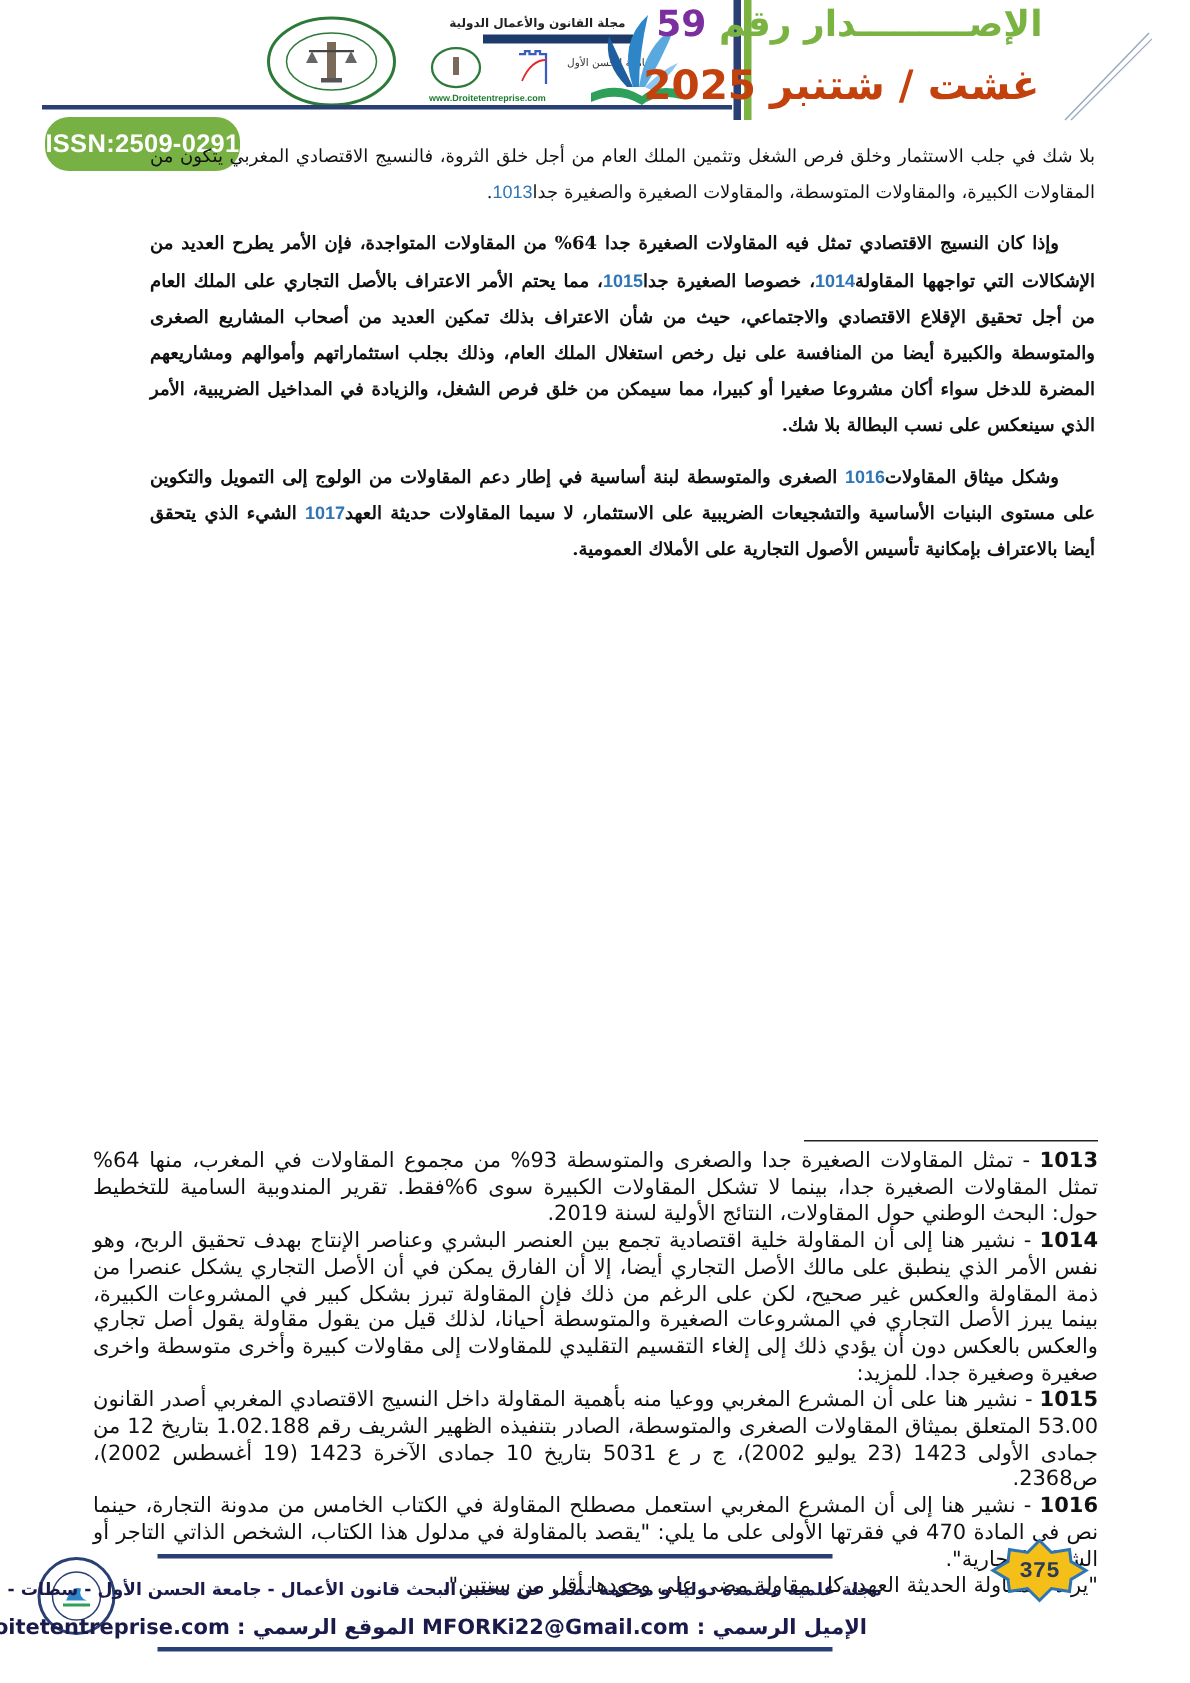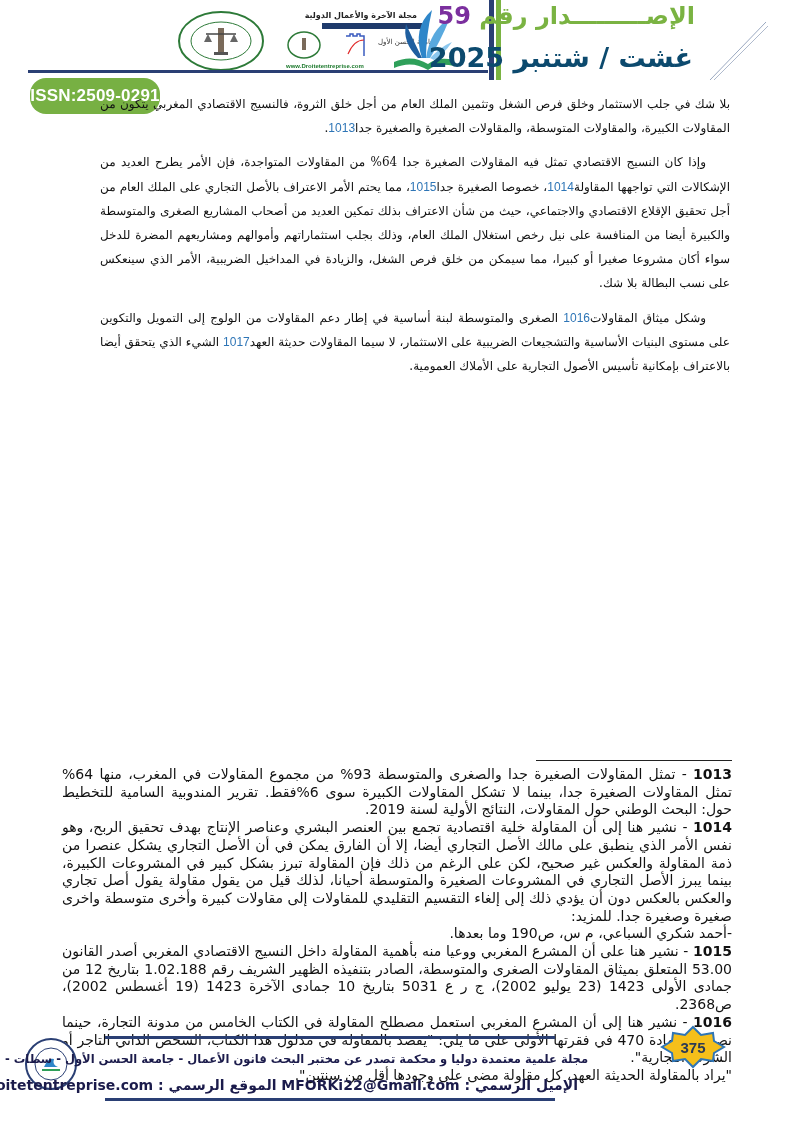--- a/index.html
+++ b/index.html
@@ -31,35 +31,35 @@
     font-family: "Liberation Sans", sans-serif;
   }
   .vbar { position: absolute; top: 0; width: 5px; height: 80px; }
   .issue-line1 {
     position: absolute; right: 98px; top: 2px; direction: rtl; white-space: nowrap;
     font-size: 24px; font-weight: bold; color: #7ab342; font-family: "DejaVu Sans", sans-serif;
   }
   .issue-line1 .num { color: #7b2f9e; }
   .issue-line2 {
     position: absolute; right: 100px; top: 42px; direction: rtl; white-space: nowrap;
-    font-size: 27px; font-weight: bold; color: #0c4a6e; font-family: "DejaVu Sans", sans-serif;
+    font-size: 27px; font-weight: bold; color: #c2410c; font-family: "DejaVu Sans", sans-serif;
   }
   .header-rule {
     position: absolute; left: 28px; top: 70px; width: 460px; height: 3px; background: #2a3f74;
   }
   .diag { position: absolute; left: 708px; top: 20px; width: 60px; height: 62px; }
 
   
   .content {
     position: absolute; left: 100px; top: 92px; width: 630px;
     direction: rtl; text-align: justify;
     font-family: "DejaVu Serif", serif; font-size: 12px; line-height: 24.2px; color: #111;
   }
   .content p { margin-bottom: 10px; }
-  .content p.indent { text-indent: 24px; }
+  .content p.indent { text-indent: 24px; font-weight: bold; }
   .ref { color: #2e75b6; font-family: "Liberation Sans", sans-serif; }
 
   
   .fn-rule { position: absolute; left: 536px; top: 760px; width: 196px; height: 1px; background: #222; }
   .footnotes {
     position: absolute; left: 62px; top: 766px; width: 670px; direction: rtl; text-align: justify;
     font-family: "DejaVu Sans", sans-serif; font-size: 14px; line-height: 17.7px; color: #111;
   }
   .footnotes .fn-num { font-weight: bold; }
 
@@ -71,40 +71,40 @@
     font-size: 11.5px; font-weight: bold; color: #1b1b4b; font-family: "DejaVu Sans", sans-serif;
   }
   .foot-line2 {
     position: absolute; right: 215px; top: 1077px; direction: rtl; white-space: nowrap;
     font-size: 14px; font-weight: bold; color: #1b1b4b; font-family: "DejaVu Sans", sans-serif;
   }
   .page-badge { position: absolute; left: 660px; top: 1025px; width: 66px; height: 44px; }
   .page-badge .pn {
     position: absolute; left: 0; top: 0; width: 66px; height: 44px;
     display: flex; align-items: center; justify-content: center;
-    font-family: Liberation Sans, sans-serif; font-weight: bold; font-size: 15px; color: #2b3a55;
+    font-family: Liberation Mono, monospace; font-weight: bold; font-size: 15px; color: #2b3a55;
   }
 </style>
 </head>
 <body>
 
 <div class="issn">ISSN:2509-0291</div>
 
 <svg class="lab-logo" viewBox="0 0 90 62">
   <ellipse cx="45" cy="31" rx="42" ry="29" fill="#fff" stroke="#2d7a38" stroke-width="2"></ellipse>
   <ellipse cx="45" cy="31" rx="30" ry="19" fill="none" stroke="#2d7a38" stroke-width="1"></ellipse>
   <rect x="42" y="18" width="6" height="24" fill="#7a6a5a"></rect>
   <line x1="30" y1="24" x2="60" y2="24" stroke="#444" stroke-width="1.5"></line>
   <path d="M28 32 L32 24 L36 32 Z" fill="#666"></path>
   <path d="M54 32 L58 24 L62 32 Z" fill="#666"></path>
   <rect x="38" y="42" width="14" height="3" fill="#555"></rect>
 </svg>
 
 <div class="journal-banner">
-  <div class="jtitle">مجلة الآخرة والأعمال الدولية</div>
+  <div class="jtitle">مجلة القانون والأعمال الدولية</div>
   <div class="jsub"></div>
   <svg style="position:absolute;left:4px;top:22px;width:36px;height:30px" viewBox="0 0 36 30">
     <ellipse cx="18" cy="15" rx="16" ry="13" fill="#fff" stroke="#2d7a38" stroke-width="1.5"></ellipse>
     <rect x="16" y="8" width="4" height="12" fill="#7a6a5a"></rect>
   </svg>
   <svg style="position:absolute;left:62px;top:24px;width:24px;height:26px" viewBox="0 0 24 26">
     <path d="M2 4 h4 v-2 h3 v2 h4 v-2 h3 v2 h4 v4" fill="none" stroke="#3a5bbf" stroke-width="1.5"></path>
     <path d="M20 8 L20 24" stroke="#3a5bbf" stroke-width="1.5"></path>
     <path d="M4 22 Q10 8 20 8" fill="none" stroke="#e02b2b" stroke-width="1.2"></path>
   </svg>
@@ -138,21 +138,20 @@
 <div class="content" id="content">
     <p><span>بلا شك في جلب الاستثمار وخلق فرص الشغل وتثمين الملك العام من أجل خلق الثروة، فالنسيج الاقتصادي المغربي يتكون من المقاولات الكبيرة، والمقاولات المتوسطة، والمقاولات الصغيرة والصغيرة جدا</span><span class="ref">1013</span><span>.</span></p>
     <p class="indent"><span>وإذا كان النسيج الاقتصادي تمثل فيه المقاولات الصغيرة جدا 64% من المقاولات المتواجدة، فإن الأمر يطرح العديد من الإشكالات التي تواجهها المقاولة</span><span class="ref">1014</span><span>، خصوصا الصغيرة جدا</span><span class="ref">1015</span><span>، مما يحتم الأمر الاعتراف بالأصل التجاري على الملك العام من أجل تحقيق الإقلاع الاقتصادي والاجتماعي، حيث من شأن الاعتراف بذلك تمكين العديد من أصحاب المشاريع الصغرى والمتوسطة والكبيرة أيضا من المنافسة على نيل رخص استغلال الملك العام، وذلك بجلب استثماراتهم وأموالهم ومشاريعهم المضرة للدخل سواء أكان مشروعا صغيرا أو كبيرا، مما سيمكن من خلق فرص الشغل، والزيادة في المداخيل الضريبية، الأمر الذي سينعكس على نسب البطالة بلا شك.</span></p>
     <p class="indent"><span>وشكل ميثاق المقاولات</span><span class="ref">1016</span><span> الصغرى والمتوسطة لبنة أساسية في إطار دعم المقاولات من الولوج إلى التمويل والتكوين على مستوى البنيات الأساسية والتشجيعات الضريبية على الاستثمار، لا سيما المقاولات حديثة العهد</span><span class="ref">1017</span><span> الشيء الذي يتحقق أيضا بالاعتراف بإمكانية تأسيس الأصول التجارية على الأملاك العمومية.</span></p>
   </div>
 
 <div class="fn-rule"></div>
 <div class="footnotes" id="footnotes">
     <div><span class="fn-num">1013</span><span> - </span><span>تمثل المقاولات الصغيرة جدا والصغرى والمتوسطة 93% من مجموع المقاولات في المغرب، منها 64% تمثل المقاولات الصغيرة جدا، بينما لا تشكل المقاولات الكبيرة سوى 6%فقط. تقرير المندوبية السامية للتخطيط حول: البحث الوطني حول المقاولات، النتائج الأولية لسنة 2019.</span></div>
     <div><span class="fn-num">1014</span><span> - </span><span>نشير هنا إلى أن المقاولة خلية اقتصادية تجمع بين العنصر البشري وعناصر الإنتاج بهدف تحقيق الربح، وهو نفس الأمر الذي ينطبق على مالك الأصل التجاري أيضا، إلا أن الفارق يمكن في أن الأصل التجاري يشكل عنصرا من ذمة المقاولة والعكس غير صحيح، لكن على الرغم من ذلك فإن المقاولة تبرز بشكل كبير في المشروعات الكبيرة، بينما يبرز الأصل التجاري في المشروعات الصغيرة والمتوسطة أحيانا، لذلك قيل من يقول مقاولة يقول أصل تجاري والعكس بالعكس دون أن يؤدي ذلك إلى إلغاء التقسيم التقليدي للمقاولات إلى مقاولات كبيرة وأخرى متوسطة واخرى صغيرة وصغيرة جدا. للمزيد:</span></div>
-    <div><span>-أحمد شكري السباعي، م س، ص190 وما بعدها.</span></div>
     <div><span class="fn-num">1015</span><span> - </span><span>نشير هنا على أن المشرع المغربي ووعيا منه بأهمية المقاولة داخل النسيج الاقتصادي المغربي أصدر القانون 53.00 المتعلق بميثاق المقاولات الصغرى والمتوسطة، الصادر بتنفيذه الظهير الشريف رقم 1.02.188 بتاريخ 12 من جمادى الأولى 1423 (23 يوليو 2002)، ج ر ع 5031 بتاريخ 10 جمادى الآخرة 1423 (19 أغسطس 2002)، ص2368.</span></div>
     <div><span class="fn-num">1016</span><span> - </span><span>نشير هنا إلى أن المشرع المغربي استعمل مصطلح المقاولة في الكتاب الخامس من مدونة التجارة، حينما نص في المادة 470 في فقرتها الأولى على ما يلي: "يقصد بالمقاولة في مدلول هذا الكتاب، الشخص الذاتي التاجر أو الشركة التجارية".</span></div>
     <div><span>"يراد بالمقاولة الحديثة العهد، كل مقاولة مضى على وجودها أقل من سنتين".</span></div>
   </div>
 
 <svg class="seal" viewBox="0 0 54 54">
   <circle cx="27" cy="27" r="25" fill="#fff" stroke="#2a3f74" stroke-width="2"></circle>
   <circle cx="27" cy="27" r="16" fill="#fff" stroke="#2a3f74" stroke-width="1"></circle>
   <path d="M20 30 Q24 20 30 22 Q28 28 34 30" fill="#2e86c9"></path>
   <rect x="18" y="32" width="18" height="2" fill="#2fa05a"></rect>

